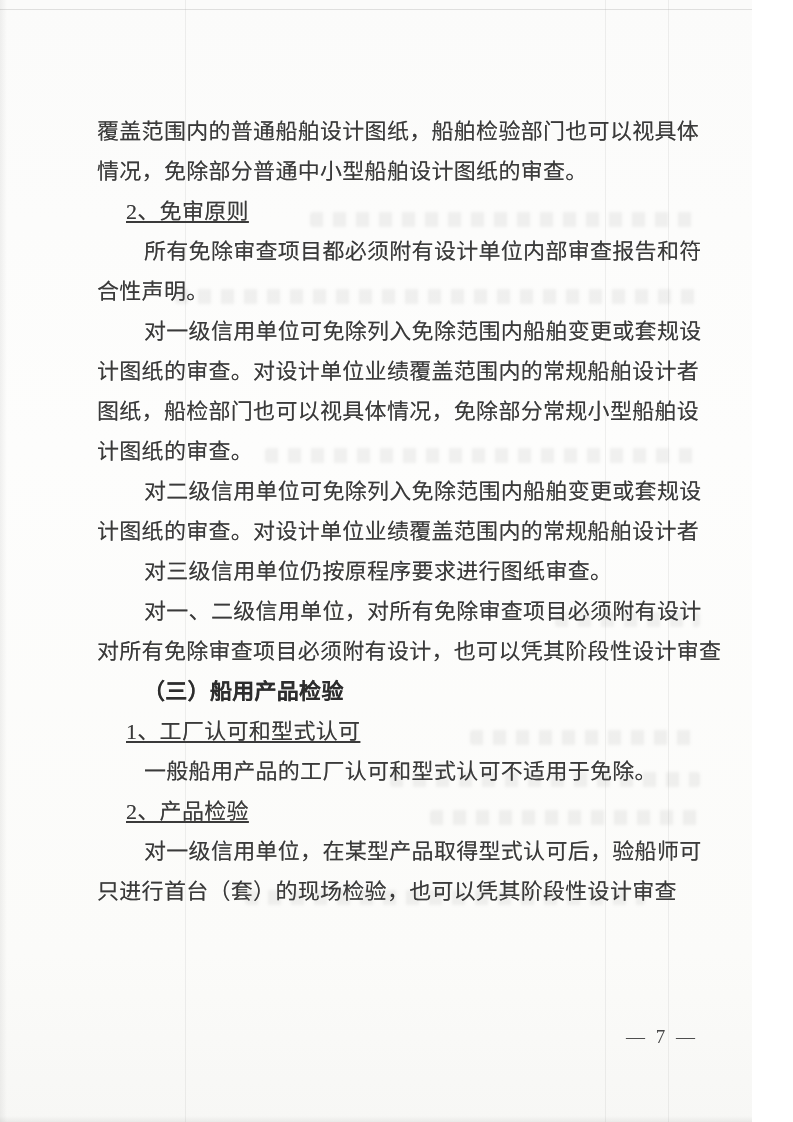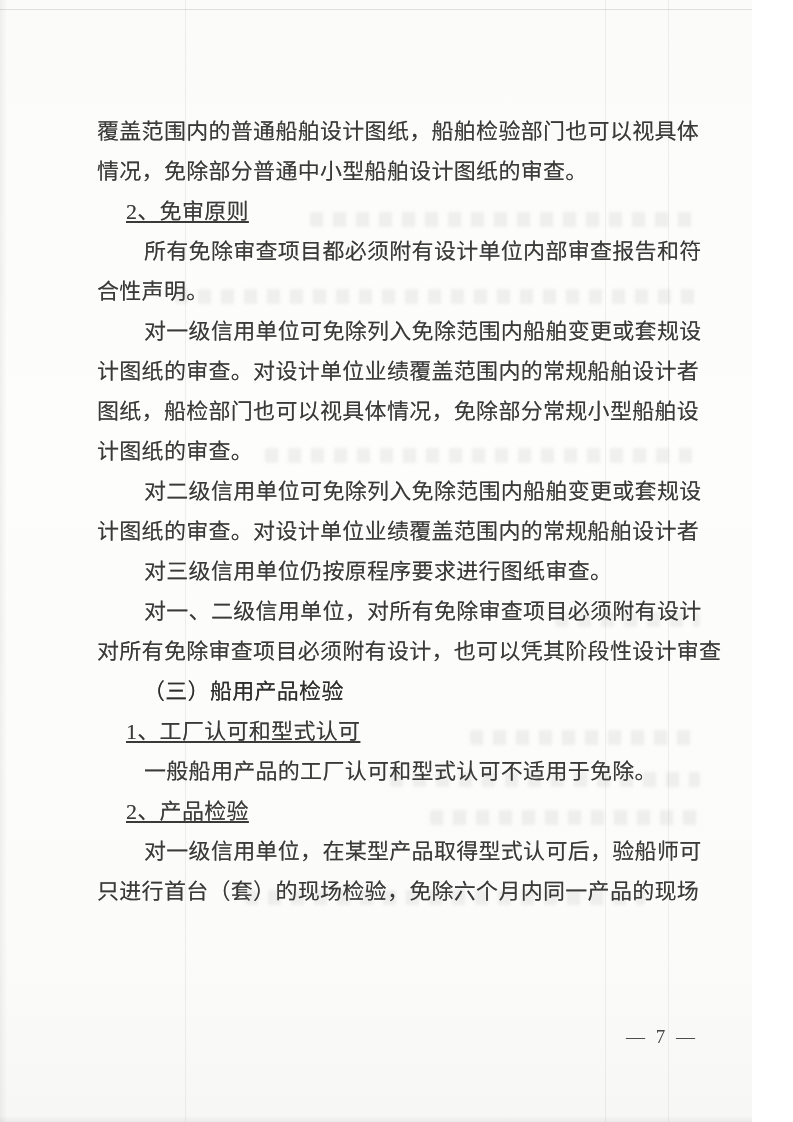--- a/index.html
+++ b/index.html
@@ -64,21 +64,21 @@
   }
   .line {
     height: 40px;
     line-height: 40px;
     white-space: nowrap;
   }
   .line.indent  { padding-left: 47px; }
   .line.number  { padding-left: 29px; text-decoration: underline; }
   .line.heading {
     padding-left: 46px;
-    font-weight: normal;
+    font-weight: bold;
     color: #2d2d2d;
     text-shadow: 0 0 0.6px rgba(40,40,40,0.7);
   }
   
   .page-number {
     position: absolute;
     left: 626px;
     top: 1026px;
     font-size: 19px;
     letter-spacing: 3px;
@@ -131,18 +131,18 @@
       <div class="line indent">对二级信用单位可免除列入免除范围内船舶变更或套规设</div>
       <div class="line flush">计图纸的审查。对设计单位业绩覆盖范围内的常规船舶设计者</div>
       <div class="line indent">对三级信用单位仍按原程序要求进行图纸审查。</div>
       <div class="line indent">对一、二级信用单位，对所有免除审查项目必须附有设计</div>
       <div class="line flush">对所有免除审查项目必须附有设计，也可以凭其阶段性设计审查</div>
       <div class="line heading">（三）船用产品检验</div>
       <div class="line number">1、工厂认可和型式认可</div>
       <div class="line indent">一般船用产品的工厂认可和型式认可不适用于免除。</div>
       <div class="line number">2、产品检验</div>
       <div class="line indent">对一级信用单位，在某型产品取得型式认可后，验船师可</div>
-      <div class="line flush">只进行首台（套）的现场检验，免除六个月内同一产品的现场</div>
+      <div class="line flush">只进行首台（套）的现场检验，也可以凭其阶段性设计审查</div>
     </div>
 
   <div class="page-number">— 7 —</div>
 
 </div>
 
 </body></html>

